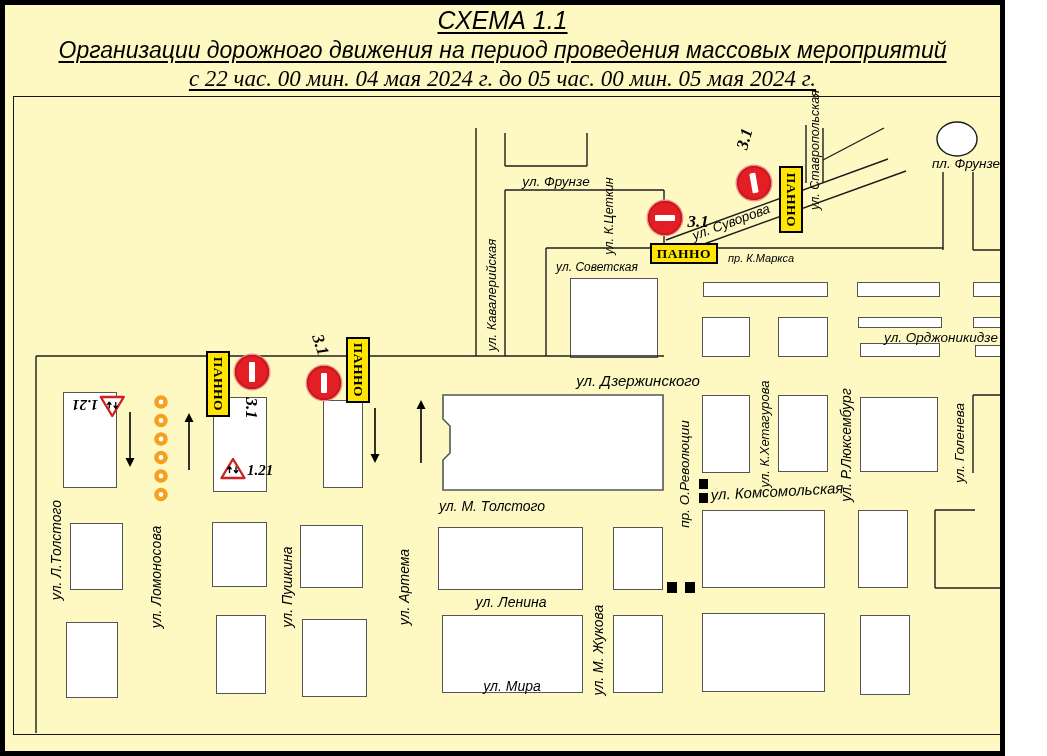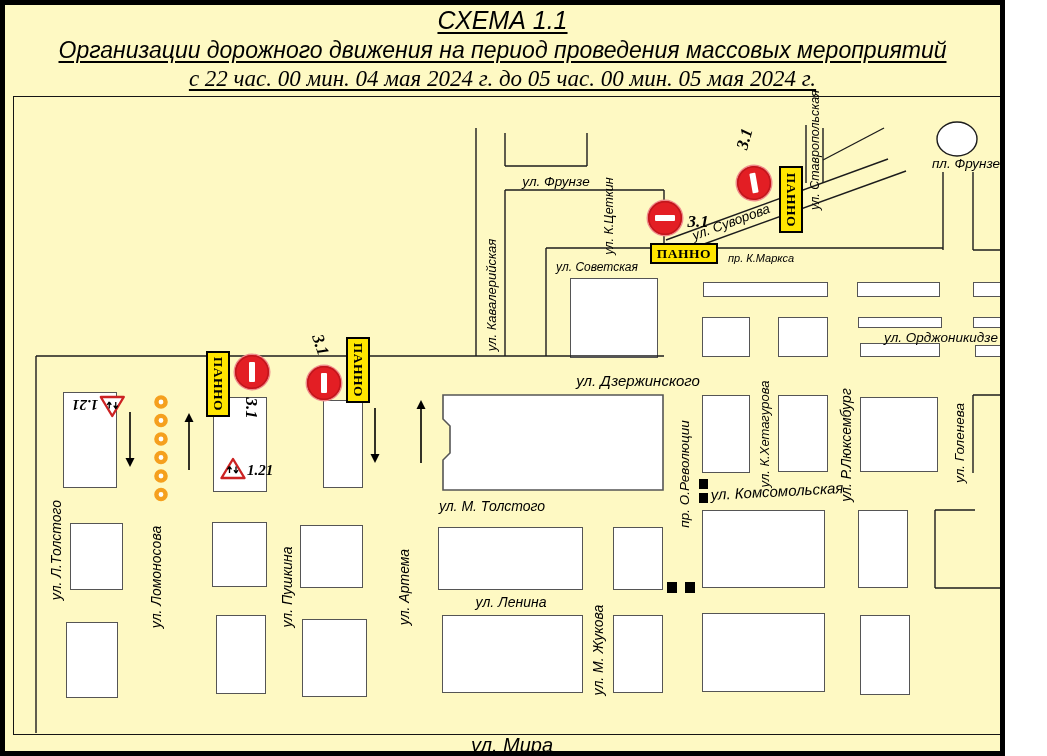--- a/index.html
+++ b/index.html
@@ -147,21 +147,21 @@
     <div class="slabel" style="left: 777px; top: 491px; font-size: 15px; transform: translate(-50%, -50%) rotate(-3deg);">ул. Комсомольская</div>
     <div class="slabel" style="left: 764px; top: 434px; font-size: 13px; transform: translate(-50%, -50%) rotate(-90deg);">ул. К.Хетагурова</div>
     <div class="slabel" style="left: 846px; top: 445px; font-size: 14px; transform: translate(-50%, -50%) rotate(-90deg);">ул. Р.Люксембург</div>
     <div class="slabel" style="left: 959px; top: 443px; font-size: 13.5px; transform: translate(-50%, -50%) rotate(-90deg);">ул. Голенева</div>
     <div class="slabel" style="left: 56px; top: 550px; font-size: 14px; transform: translate(-50%, -50%) rotate(-90deg);">ул. Л.Толстого</div>
     <div class="slabel" style="left: 156px; top: 577px; font-size: 14px; transform: translate(-50%, -50%) rotate(-90deg);">ул. Ломоносова</div>
     <div class="slabel" style="left: 287px; top: 587px; font-size: 14px; transform: translate(-50%, -50%) rotate(-90deg);">ул. Пушкина</div>
     <div class="slabel" style="left: 404px; top: 587px; font-size: 14px; transform: translate(-50%, -50%) rotate(-90deg);">ул. Артема</div>
     <div class="slabel" style="left: 511px; top: 602px; font-size: 14px; transform: translate(-50%, -50%) rotate(0deg);">ул. Ленина</div>
     <div class="slabel" style="left: 598px; top: 650px; font-size: 14px; transform: translate(-50%, -50%) rotate(-90deg);">ул. М. Жукова</div>
-    <div class="slabel" style="left: 512px; top: 745px; font-size: 20px; transform: translate(-50%, -50%) rotate(0deg);">ул. Мира</div>
+    <div class="slabel" style="left: 512px; top: 686px; font-size: 14px; transform: translate(-50%, -50%) rotate(0deg);">ул. Мира</div>
     <div class="panno" style="left: 650px; top: 243px; width: 68px; height: 21px;">
       <span>ПАННО</span>
     </div>
     <div class="panno" style="left: 779px; top: 166px; width: 24px; height: 67px;">
       <span style="transform: rotate(90deg);">ПАННО</span>
     </div>
     <div class="panno" style="left: 206px; top: 351px; width: 24px; height: 66px;">
       <span style="transform: rotate(90deg);">ПАННО</span>
     </div>
     <div class="panno" style="left: 346px; top: 337px; width: 24px; height: 66px;">

